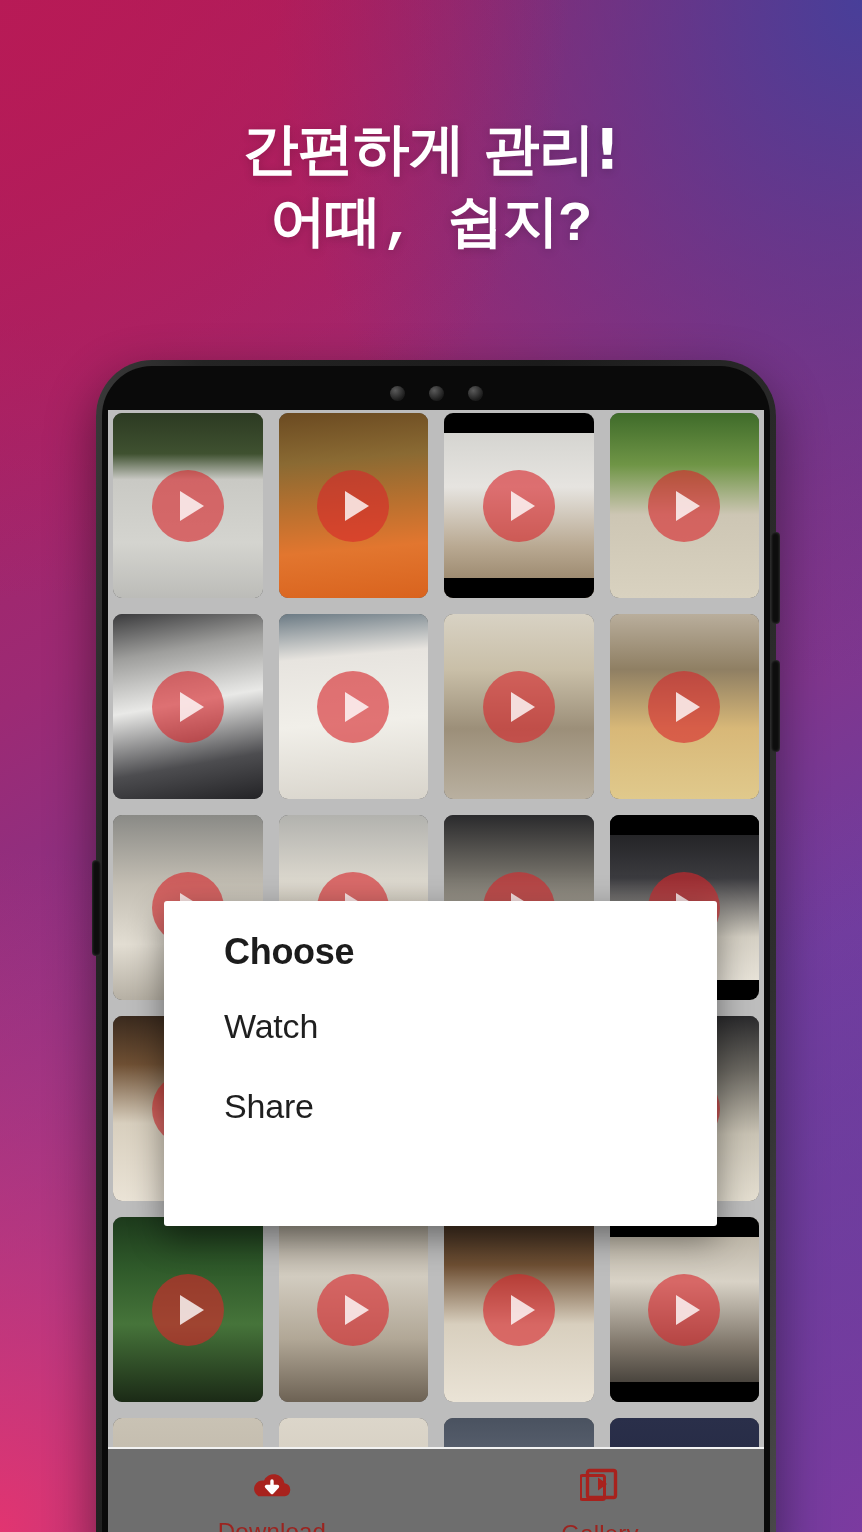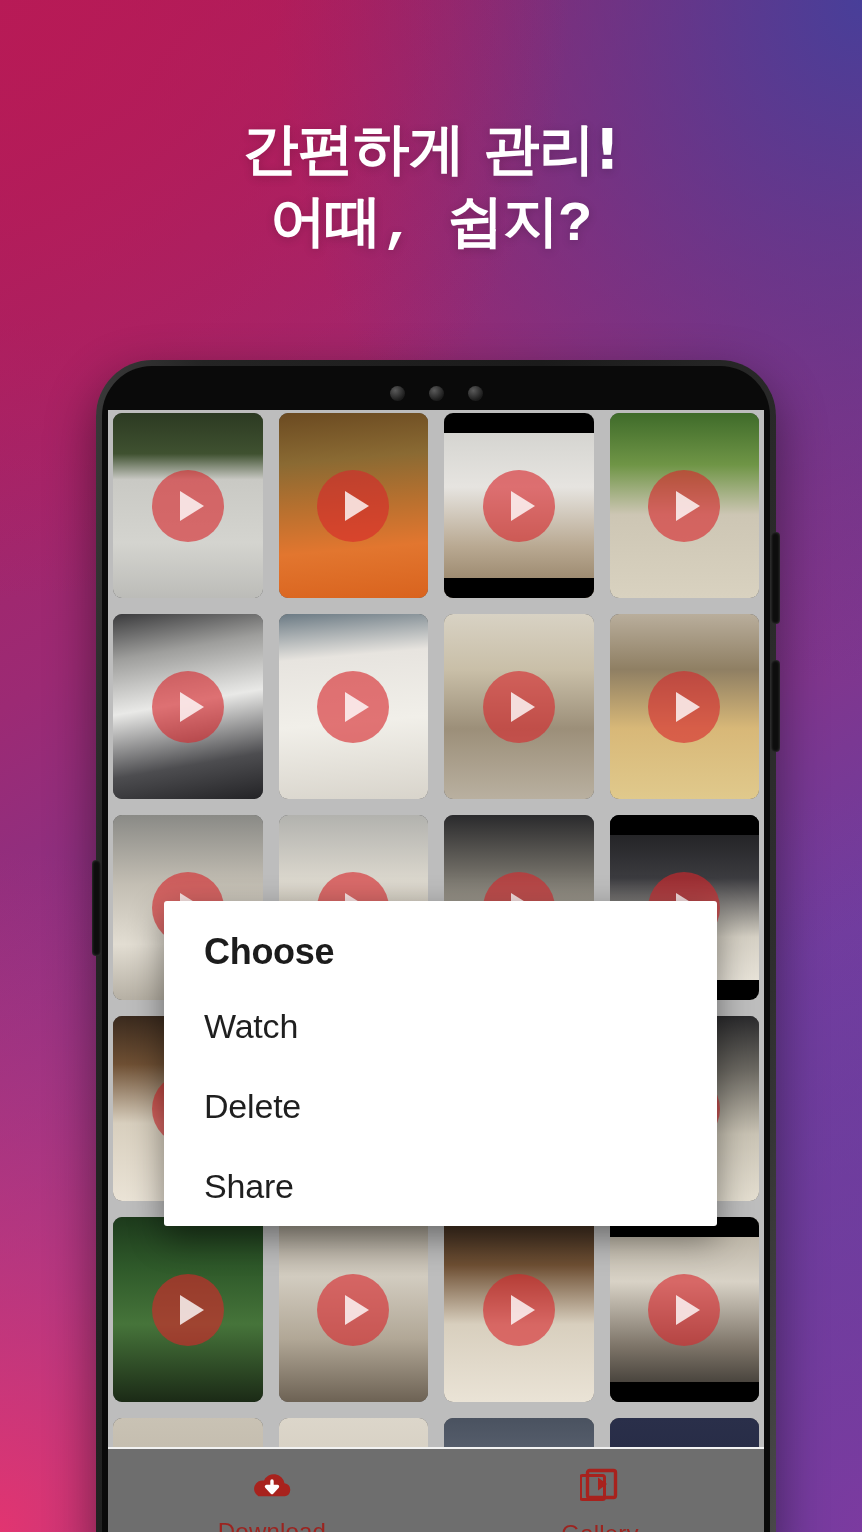--- a/index.html
+++ b/index.html
@@ -142,21 +142,21 @@
   .icon-cloud svg { display:block; }
   .icon-lib { width:40px; height:38px; }
 
   
   .scrim { position:absolute; inset:0; background:transparent; }
   .dialog {
     position:absolute; left:56px; top:491px;
     width:553px; height:325px;
     background:#ffffff; border-radius:3px;
     box-shadow:0 12px 34px rgba(0,0,0,0.45);
-    padding:30px 40px 0 40px;
+    padding:30px 40px 0 60px;
     z-index:20;
   }
   .dialog-title {
     font-size:36px; font-weight:700; color:#1c1c1c;
     letter-spacing:-0.3px; margin-bottom:34px;
   }
   .dialog-item {
     font-size:34px; color:#1f1f1f; letter-spacing:-0.2px;
     margin-bottom:41px; cursor:pointer;
   }
@@ -283,21 +283,20 @@
             <div class="thumb">
               <div class="art a20"></div>
             </div>
           </div>
       </div>
 
       <div class="scrim"></div>
       <div class="dialog">
         <div class="dialog-title">Choose</div>
         <div class="dialog-item">Watch</div>
-        <div class="dialog-item">Delete</div>
         <div class="dialog-item">Share</div>
       </div>
 
       <div class="bottom-nav">
         <div class="nav-item">
           <span class="icon-cloud">
             <svg width="44" height="34" viewBox="0 0 44 34">
               <path d="M34.5 13.2A10.8 10.8 0 0 0 14 10.6a8.4 8.4 0 0 0-5.6 15.6h26.6a6.6 6.6 0 0 0-.5-13z" fill="#a8221d"></path>
               <path d="M22 11v9M22 22.5l-5.5-6h11z" stroke="#ffffff" stroke-width="3.4" fill="#ffffff" stroke-linecap="round" stroke-linejoin="round"></path>
             </svg>

